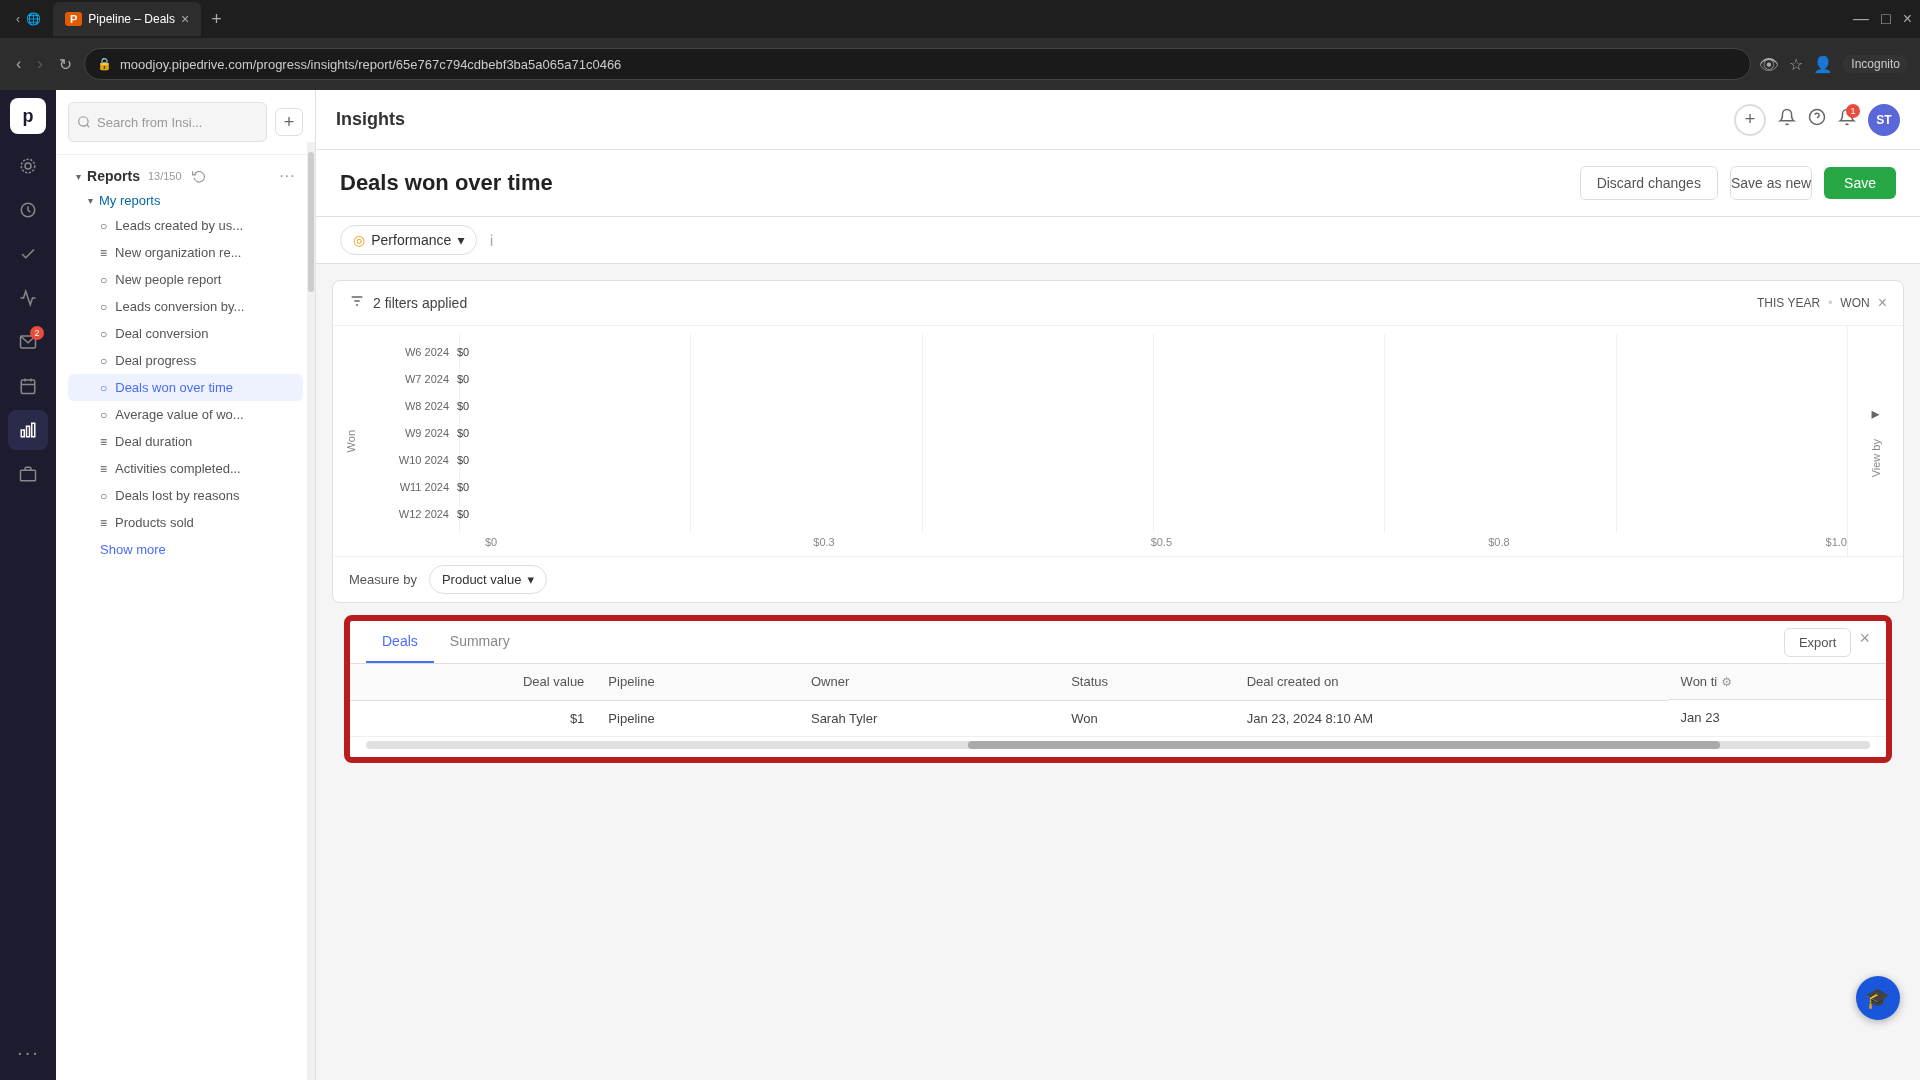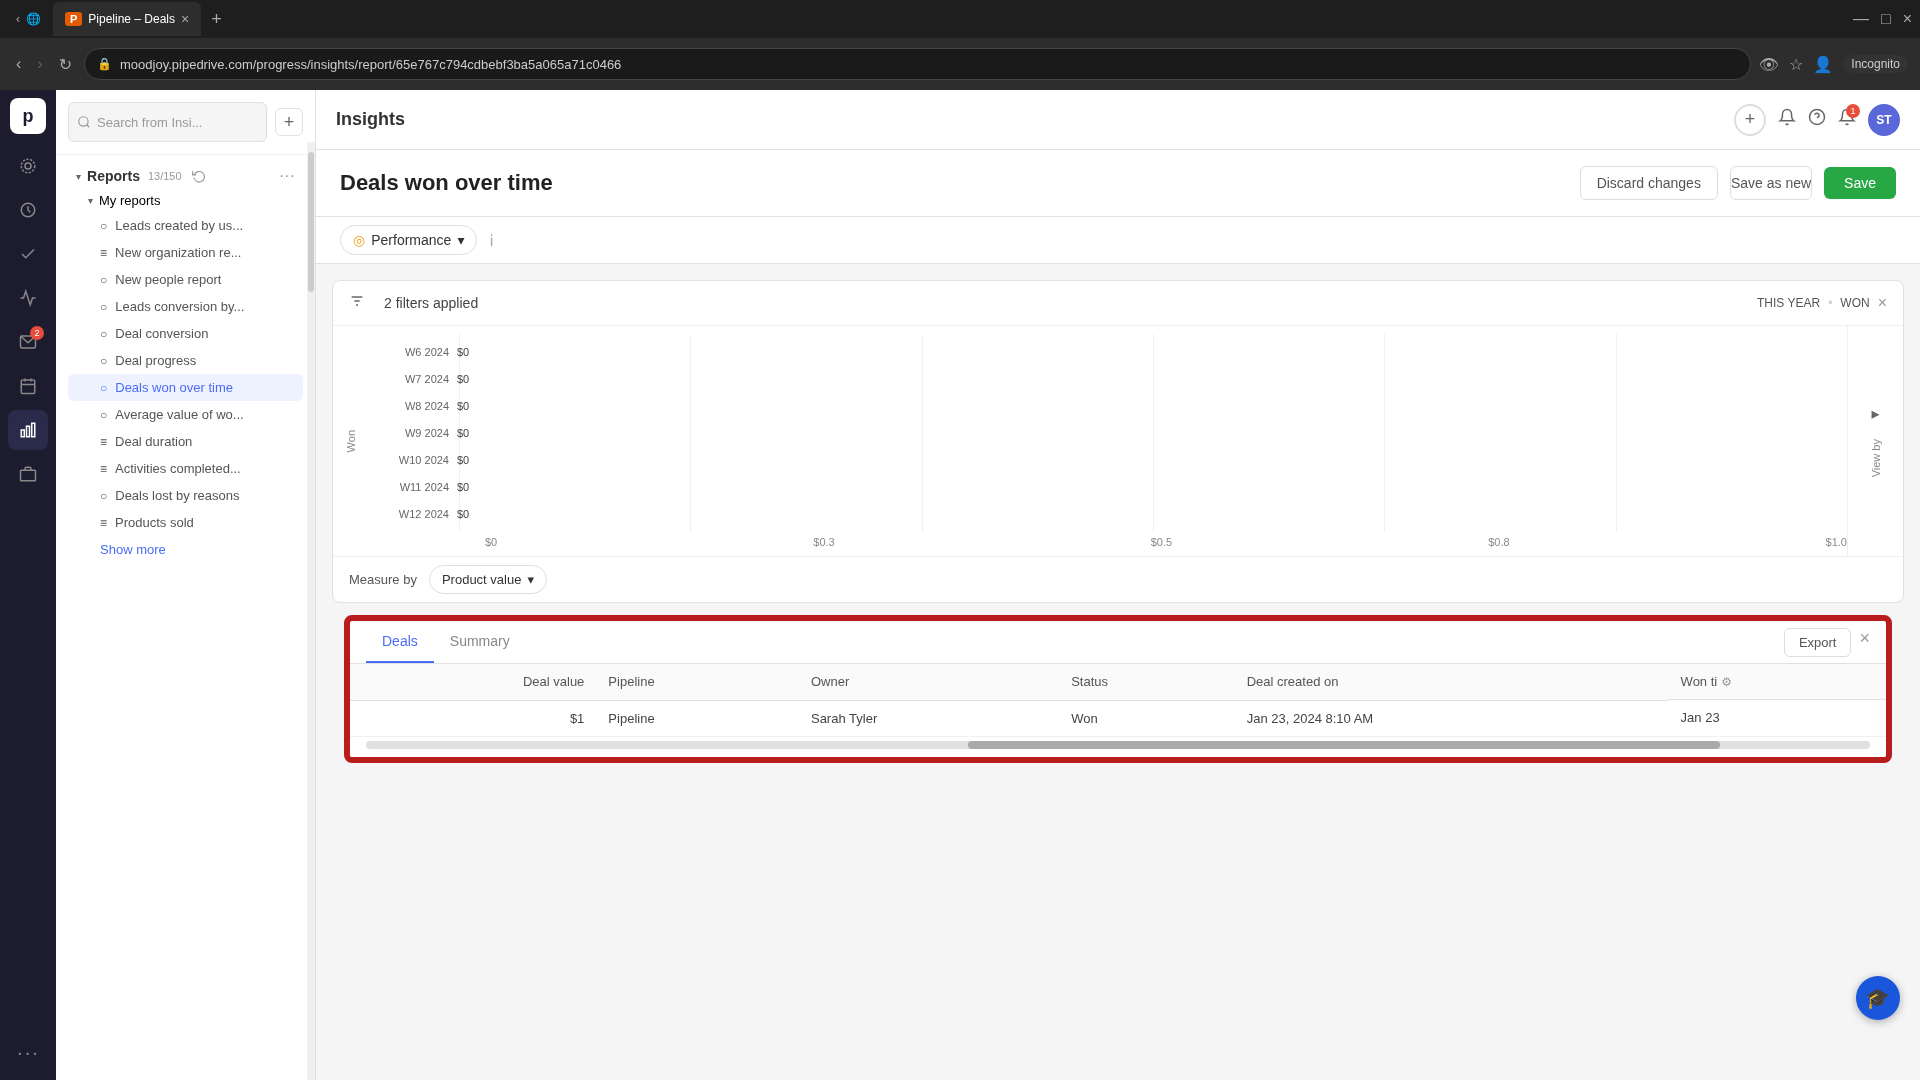--- a/index.html
+++ b/index.html
@@ -184,21 +184,21 @@
     .chevron { font-size: 10px; color: #666; }
     .more-btn { margin-left: auto; color: #999; font-size: 16px; cursor: pointer; }
 
     .my-reports-header {
       display: flex;
       align-items: center;
       gap: 6px;
       padding: 4px 8px 4px 20px;
       cursor: pointer;
     }
-    .my-reports-label { font-size: 13px; color: #000000; font-weight: 500; }
+    .my-reports-label { font-size: 13px; color: #0369a1; font-weight: 500; }
 
     .sidebar-item {
       display: flex;
       align-items: center;
       gap: 8px;
       padding: 6px 8px 6px 32px;
       border-radius: 6px;
       cursor: pointer;
       font-size: 13px;
       color: #555;
@@ -353,21 +353,20 @@
       margin: 16px 16px 0;
       border-radius: 8px;
       border: 1px solid #e0e0e0;
       overflow: hidden;
     }
     .chart-filter-bar {
       padding: 12px 16px;
       display: flex;
       align-items: center;
       border-bottom: 1px solid #f0f0f0;
-      gap: 11px;
     }
     .filter-icon { color: #666; margin-right: 8px; font-size: 16px; }
     .filters-applied { font-size: 14px; color: #444; }
     .time-filter {
       margin-left: auto;
       display: flex;
       align-items: center;
       gap: 8px;
       font-size: 12px;
       color: #555;

